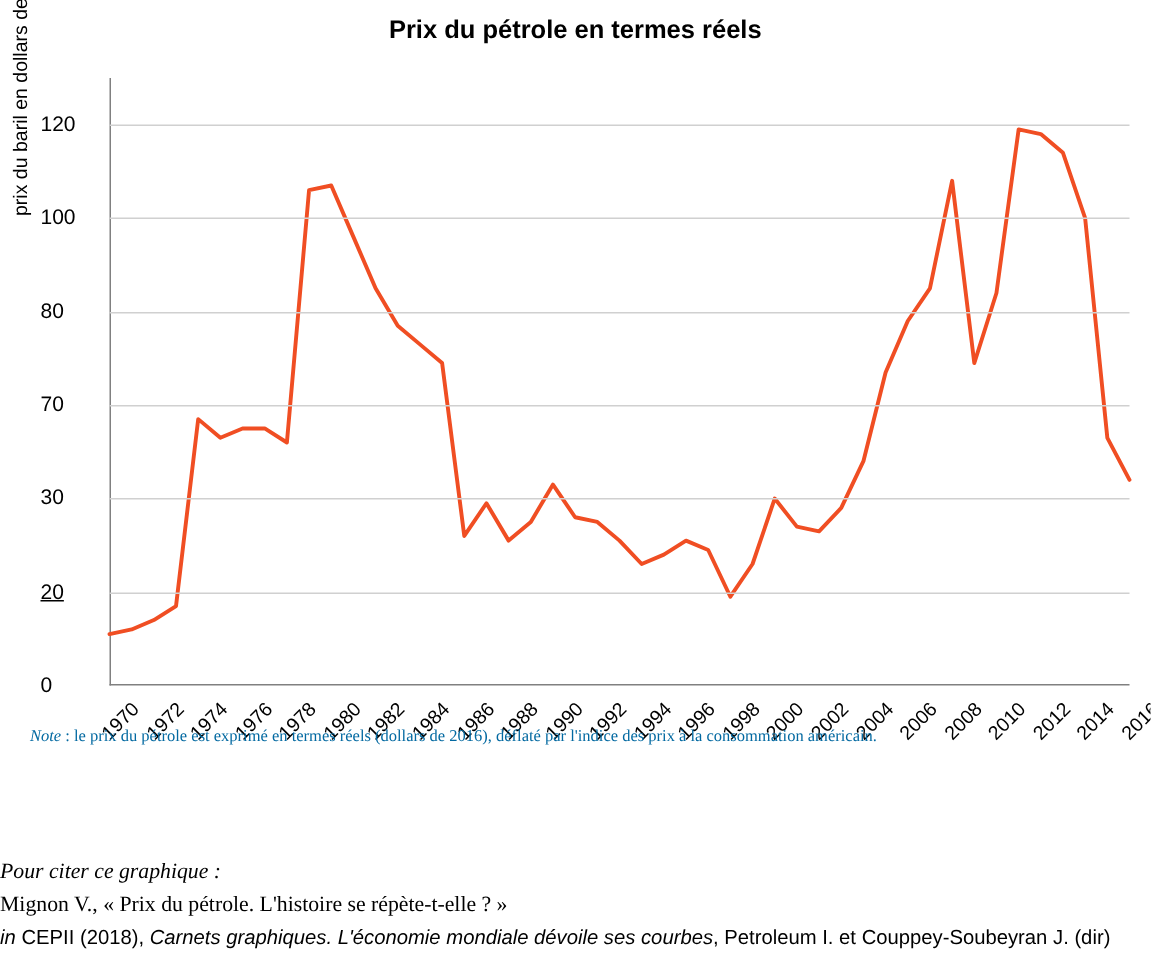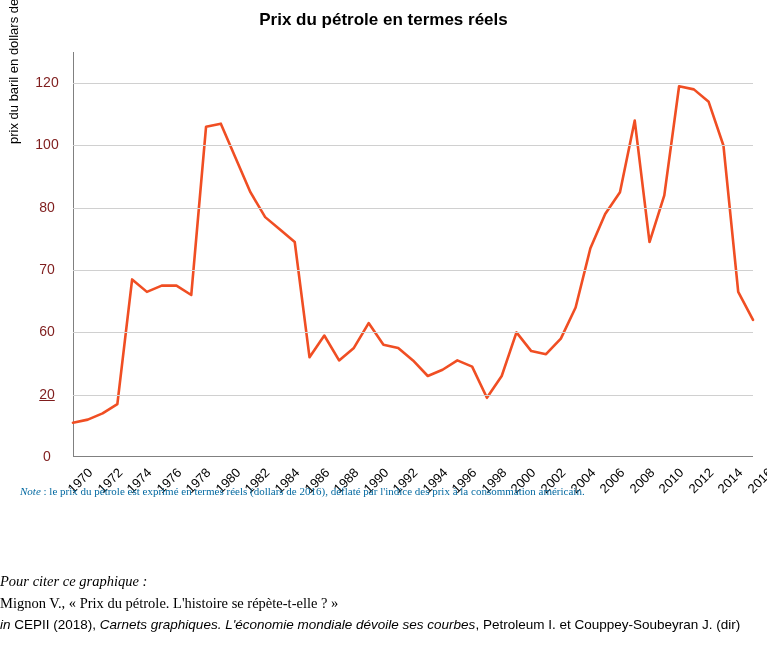--- a/index.html
+++ b/index.html
@@ -91,24 +91,24 @@
     left: 0;
     bottom: 0;
     width: 680px;
     height: 1px;
     background: #808080;
   }
   .ytick-label {
     position: absolute;
     right: 686px;
     width: 40px;
-    text-align: center;
+    text-align: left;
     font-family: "Liberation Sans", sans-serif;
     font-size: 14px;
-    color: #7f1d1d;
+    color: #000000;
     transform: translateY(-9px);
   }
   .series-svg {
     position: absolute;
     left: 0;
     top: 0;
     width: 680px;
     height: 405px;
     overflow: visible;
   }
@@ -170,21 +170,21 @@
       <div class="plot-inner" id="plot-inner">
         <div class="axis-line-left"></div>
         <div class="axis-line-bottom"></div>
         <svg class="series-svg" id="series-svg" viewBox="0 0 680 405" preserveAspectRatio="none">
           <polyline id="series-path" fill="none" stroke="#F04E23" stroke-width="2.6" stroke-linejoin="round" stroke-linecap="round" points="0.00,370.73 14.78,367.62 29.57,361.38 44.35,352.04 59.13,227.42 73.91,239.88 88.70,233.65 103.48,233.65 118.26,243.00 133.04,74.77 147.83,71.65 162.61,105.92 177.39,140.19 192.17,165.12 206.96,177.58 221.74,190.04 236.52,305.31 251.30,283.50 266.09,308.42 280.87,295.96 295.65,271.04 310.43,292.85 325.22,295.96 340.00,308.42 354.78,324.00 369.57,317.77 384.35,308.42 399.13,314.65 413.91,345.81 428.70,324.00 443.48,280.38 458.26,299.08 473.04,302.19 487.83,286.62 502.61,255.46 517.39,196.27 532.17,162.00 546.96,140.19 561.74,68.54 576.52,190.04 591.30,143.31 606.09,34.27 620.87,37.38 635.65,49.85 650.43,93.46 665.22,239.88 680.00,267.92"></polyline>
         </svg>
       <div class="ytick-label" style="top: 405px;">0</div>
           <div class="grid-line" style="top: 342.692px;"></div>
           <div class="ytick-label" style="top: 342.692px; text-decoration: underline;">20</div>
           <div class="grid-line" style="top: 280.385px;"></div>
-          <div class="ytick-label" style="top: 280.385px;">60</div>
+          <div class="ytick-label" style="top: 280.385px;">30</div>
           <div class="grid-line" style="top: 218.077px;"></div>
           <div class="ytick-label" style="top: 218.077px;">70</div>
           <div class="grid-line" style="top: 155.769px;"></div>
           <div class="ytick-label" style="top: 155.769px;">80</div>
           <div class="grid-line" style="top: 93.4615px;"></div>
           <div class="ytick-label" style="top: 93.4615px;">100</div>
           <div class="grid-line" style="top: 31.1538px;"></div>
           <div class="ytick-label" style="top: 31.1538px;">120</div>
         </div>
     </div>

